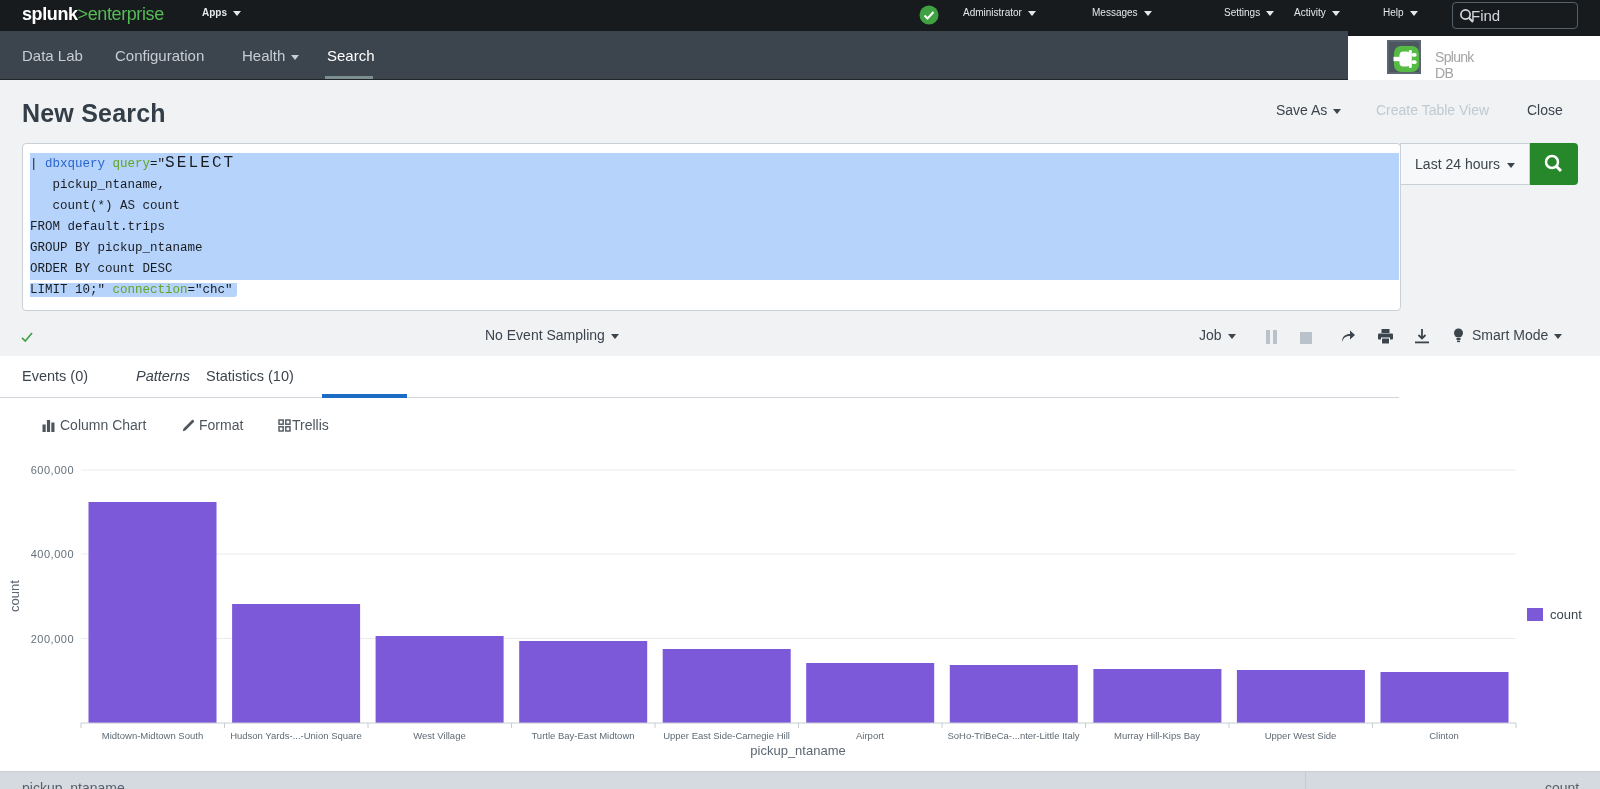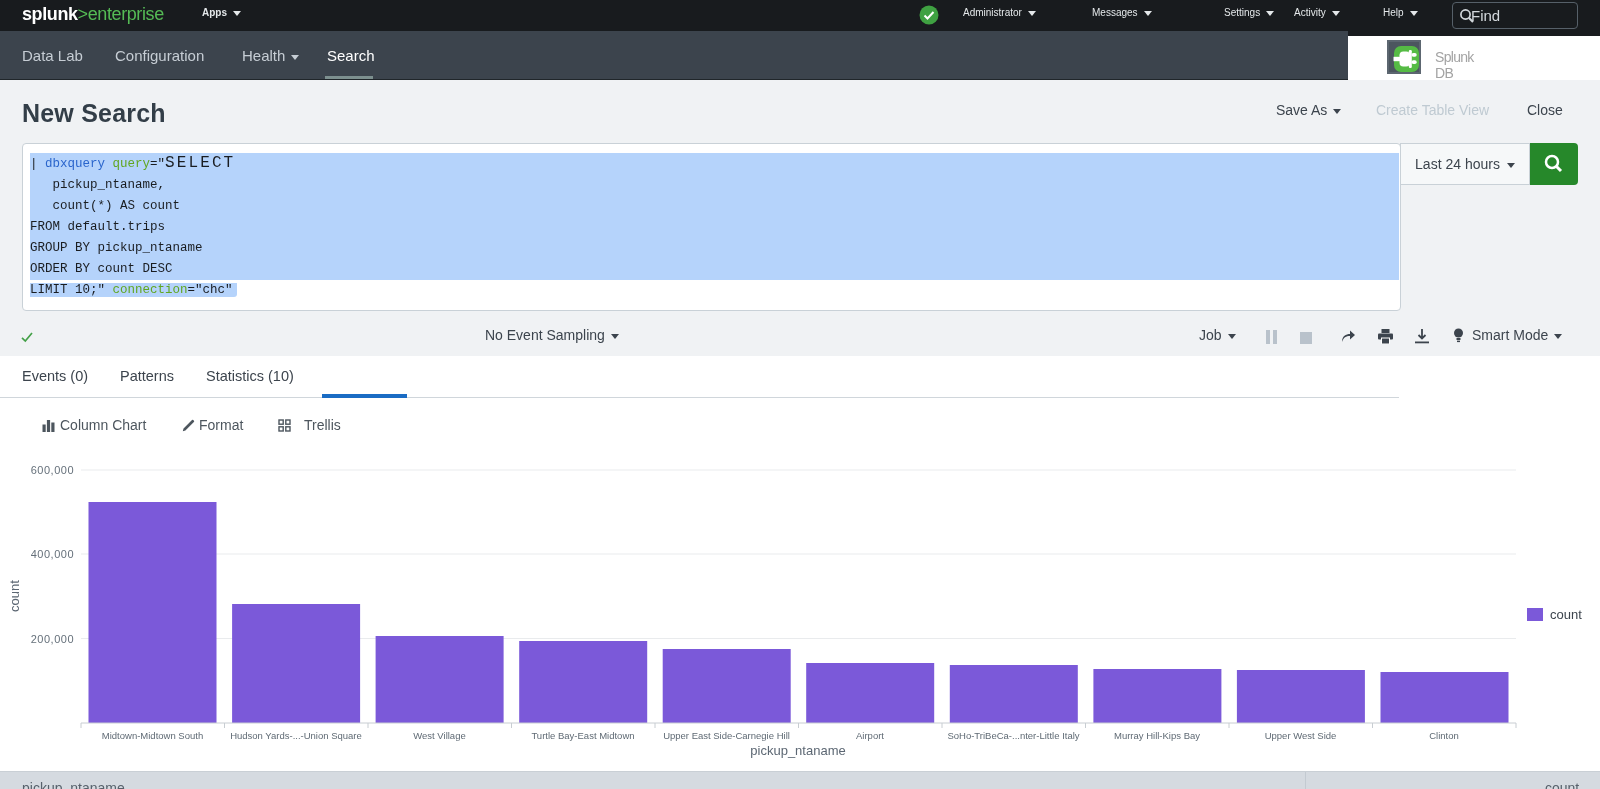--- a/index.html
+++ b/index.html
@@ -155,21 +155,21 @@
           <circle cx="5.5" cy="5" r="4.5" fill="#3c444d"></circle>
           <rect x="3.5" y="10" width="4" height="2" fill="#3c444d"></rect>
           <rect x="4" y="12.6" width="3" height="1.5" fill="#3c444d"></rect>
         </svg></div>
     <div class="abs" style="left:1472px;">Smart Mode<span class="caret"></span></div>
   </div>
 </div>
 
 <div class="abs" id="tabs">
   <div class="abs" style="left:22px;">Events (0)</div>
-  <div class="abs" style="left:120px;">Patterns</div>
+  <div class="abs" style="left:136px;font-style:italic;">Patterns</div>
   <div class="abs" style="left:206px;">Statistics (10)</div>
   <div class="abs active" style="left:323px;margin-top:43px;">Visualization</div>
   <div class="abs" id="tabul" style="top:38px;"></div>
 </div>
 
 <div class="abs" id="vizbar">
   <div class="abs" style="left:42px; top:20px;"><svg width="13" height="12" viewBox="0 0 13 12">
         <rect x="0.5" y="4.5" width="3.2" height="7.5" fill="#4d565e"></rect>
         <rect x="4.9" y="0" width="3.2" height="12" fill="#4d565e"></rect>
         <rect x="9.3" y="2.5" width="3.2" height="9.5" fill="#4d565e"></rect>
@@ -180,21 +180,21 @@
       </svg></div>
   <div class="abs" style="left:199px;">Format</div>
   <div class="abs" style="left:278px; top:20px;"><svg width="13" height="13" viewBox="0 0 13 13">
         <g fill="none" stroke="#4d565e" stroke-width="1.4">
           <rect x="1" y="1" width="4.2" height="4.2"></rect>
           <rect x="7.8" y="1" width="4.2" height="4.2"></rect>
           <rect x="1" y="7.8" width="4.2" height="4.2"></rect>
           <rect x="7.8" y="7.8" width="4.2" height="4.2"></rect>
         </g>
       </svg></div>
-  <div class="abs" style="left:304px;">Trellis</div>
+  <div class="abs" style="left:292px;">Trellis</div>
 </div>
 
 <svg class="abs" id="chart" width="1600" height="321" viewBox="0 0 1600 321">
   <g stroke="#e9ebed" stroke-width="1">
     <line x1="81" y1="20" x2="1516" y2="20"></line>
     <line x1="81" y1="104" x2="1516" y2="104"></line>
     <line x1="81" y1="188.5" x2="1516" y2="188.5"></line>
   </g>
   <g fill="#7b59d9">
     <rect x="88.5" y="52" width="128" height="221"></rect>

